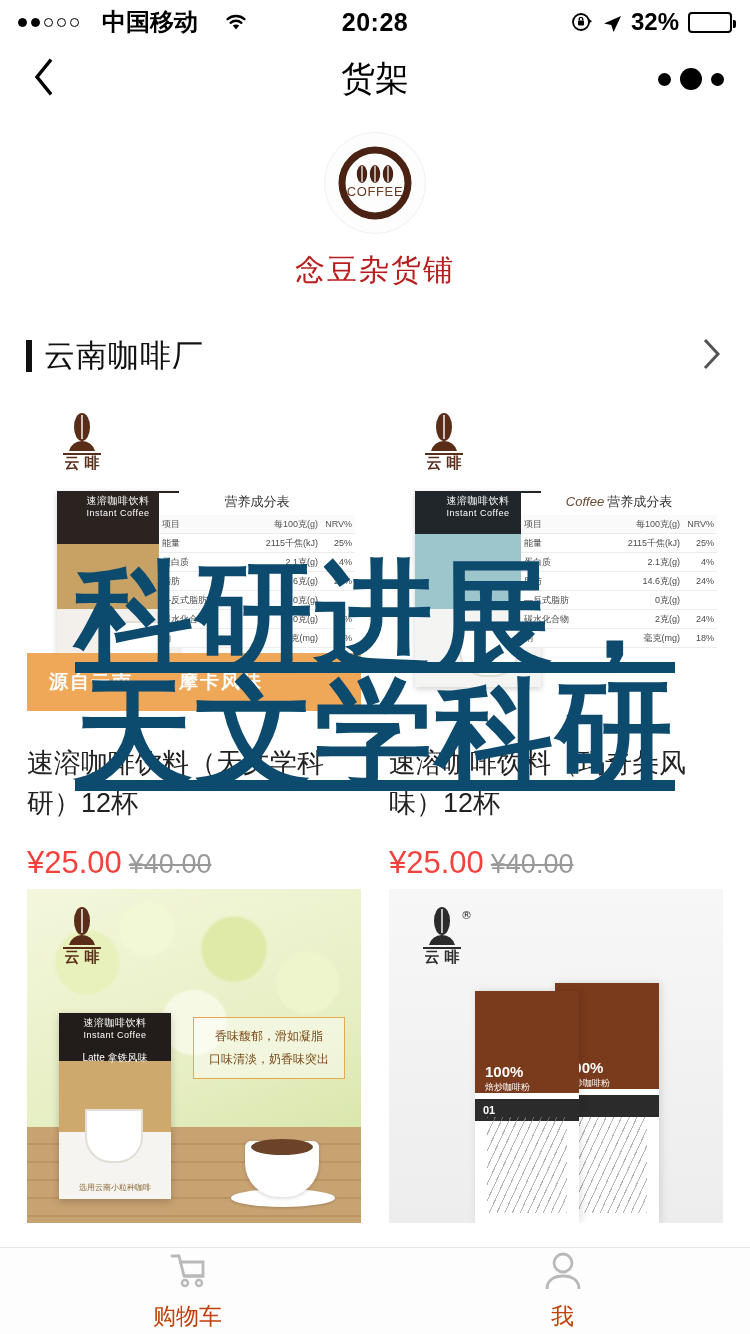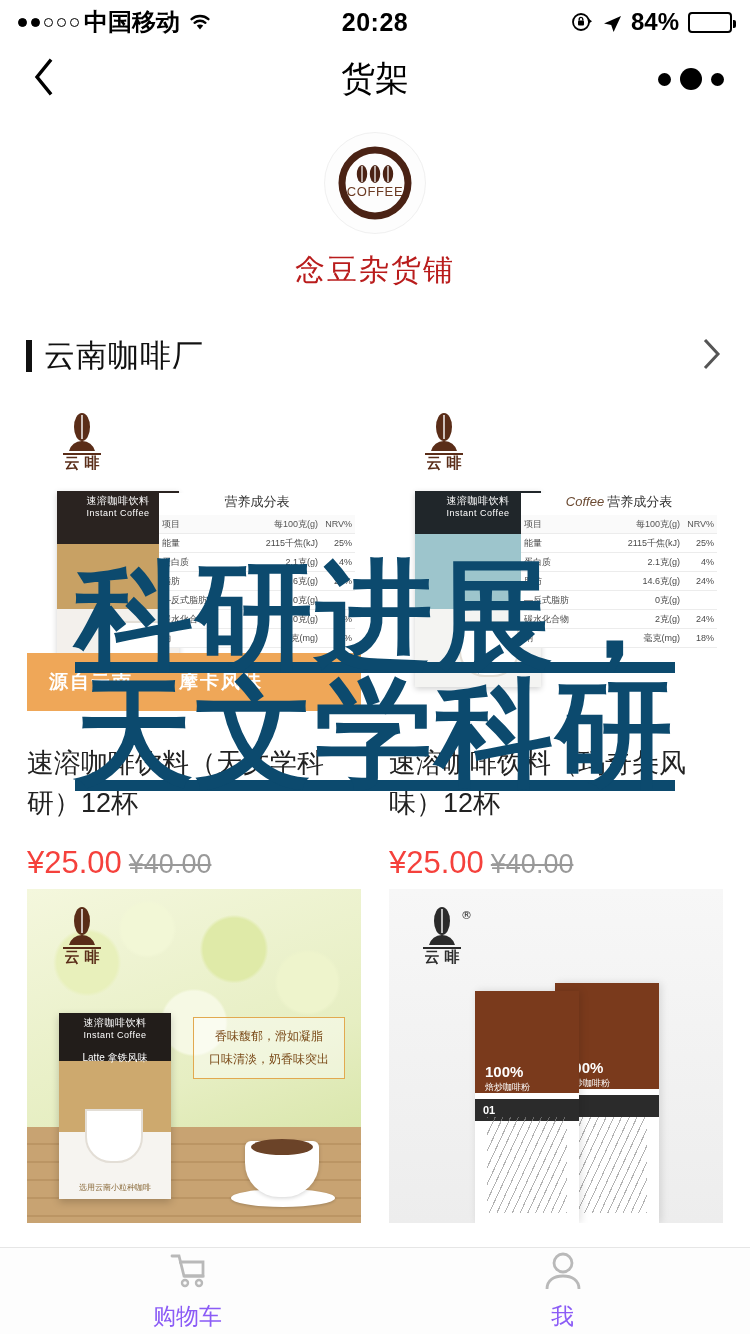--- a/index.html
+++ b/index.html
@@ -10,21 +10,21 @@
     position:relative;
     overflow:hidden;
   }
 
   
   .statusbar{
     height:44px; display:flex; align-items:center;
     padding:0 18px; font-size:24px; color:#000; font-weight:600;
     position:relative;
   }
-  .sb-left{ display:flex; align-items:center; gap:1px; }
+  .sb-left{ display:flex; align-items:center; gap:19px; }
   .dots{ display:flex; align-items:center; gap:4px; }
   .dot{ width:9px; height:9px; border-radius:50%; border:1.6px solid #000; }
   .dot.fill{ background:#000; }
   .carrier{ font-size:24px; letter-spacing:0; margin-left:4px;}
   .wifi{ margin-left:6px; position:relative; width:26px; height:20px; }
   .wifi svg{ display:block; }
   .sb-center{
     position:absolute; left:0; right:0; text-align:center;
     font-size:25px; font-weight:700; letter-spacing:0.5px;
   }
@@ -229,21 +229,21 @@
     position:absolute; left:0; right:0; bottom:0; height:87px;
     background:#fdfdfd; border-top:1px solid #e6e6e6;
     display:flex;
   }
   .tab{
     flex:1; display:flex; flex-direction:column; align-items:center;
     justify-content:center; gap:6px;
   }
   .tab-label{ font-size:23px; }
   .tab.active .tab-label{ color:#2b2b2b; }
-  .tab .tab-label{ color:#8b5cf6; }
+  .tab .tab-label{ color:#c2410c; }
 </style>
 </head>
 <body>
 
 <div class="statusbar">
   <div class="sb-left">
     <div class="dots">
       <span class="dot fill"></span>
         <span class="dot fill"></span>
       <span class="dot"></span>
@@ -267,21 +267,21 @@
         <rect x="7" y="9.5" width="6" height="5" rx="1" fill="#000"></rect>
         <path d="M8.2 9.5v-1.3a1.8 1.8 0 013.6 0v1.3" fill="none" stroke="#000" stroke-width="1.4"></path>
         <path d="M18 8l3 2.2-3 2.2z" fill="#000"></path>
       </svg>
     </span>
     <span class="loc">
       <svg width="20" height="20" viewBox="0 0 20 20">
         <path d="M19 2L2 9.6l7.2 1.5L11.6 18z" fill="#000"></path>
       </svg>
     </span>
-    <span class="batt-pct">84%</span>
+    <span class="batt-pct">32%</span>
     <span class="batt">
       <span class="batt-fill" id="batt-fill" style="width:32%"></span>
     </span>
   </div>
 </div>
 
 <div class="navbar">
   <div class="nav-back">
     <span>
       <svg width="26" height="44" viewBox="0 0 26 44">

